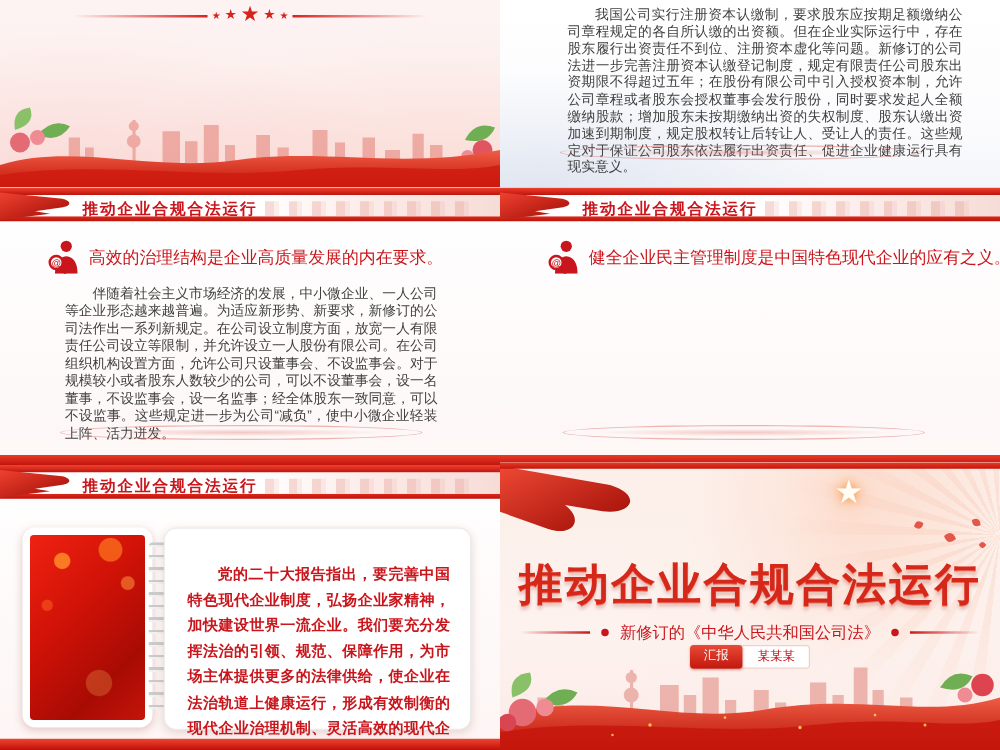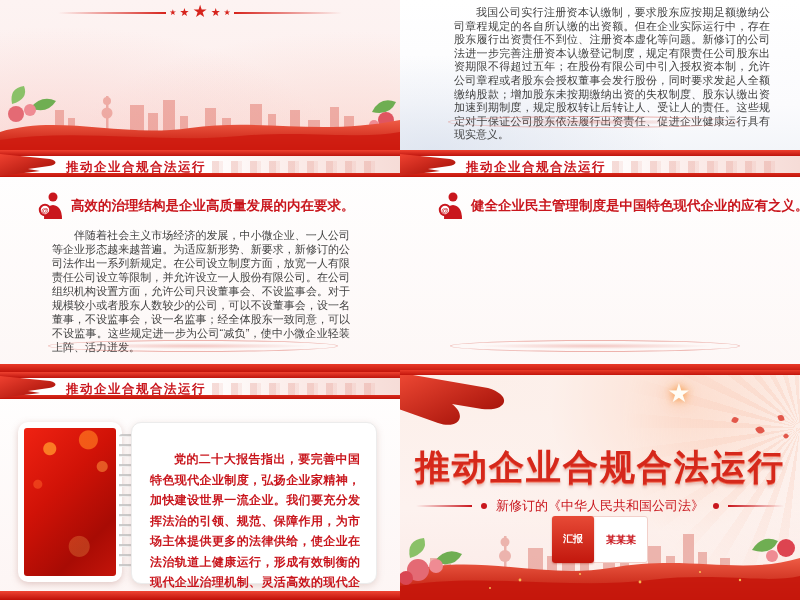--- a/index.html
+++ b/index.html
@@ -49,21 +49,21 @@
   .banner .strip::after{content:'';position:absolute;right:18px;bottom:0;width:170px;height:12px;opacity:.8;
     background:repeating-linear-gradient(90deg,rgba(224,140,128,.38) 0 7px,rgba(224,140,128,.16) 7px 11px,transparent 11px 19px);}
   .banner .bar-bottom{height:4px;background:linear-gradient(180deg,#d92b1d,#c01309);}
   .banner .flag{position:absolute;left:0;top:-4px;z-index:3;}
   .banner .btitle{position:absolute;left:66px;top:3px;z-index:2;font-size:12.5px;font-weight:bold;color:#c9161d;letter-spacing:1.5px;white-space:nowrap;}
 
   
   .a2{left:0;top:150px;width:400px;height:222px;background:linear-gradient(180deg,#ffffff,#fdf7f6);}
   .b2{left:400px;top:150px;width:400px;height:222px;background:linear-gradient(180deg,#ffffff,#fdf7f6);}
   .section-head{position:absolute;left:38px;top:42px;display:flex;align-items:center;gap:7px;}
-  .section-head .htext{font-size:13.5px;font-weight:bold;color:#c9161d;white-space:nowrap;}
+  .section-head .htext{font-size:13.5px;font-weight:normal;color:#c9161d;white-space:nowrap;}
   .para-body{left:52px;top:78px;width:298px;font-size:11px;line-height:14px;color:#3f3f3f;}
   .bottom-bar{position:absolute;left:0;right:0;bottom:0;height:8px;background:linear-gradient(180deg,#e93a28,#c2150b);}
 
   
   .a3{left:0;top:372px;width:400px;height:228px;background:linear-gradient(180deg,#ffffff,#fdf5f4);}
   .photo-frame{position:absolute;left:18px;top:50px;width:104px;height:160px;background:#fff;border-radius:10px;
     box-shadow:0 2px 7px rgba(170,110,100,.35);padding:6px;box-sizing:border-box;}
   .photo{width:100%;height:100%;border-radius:3px;
     background:
       radial-gradient(circle at 28% 14%, rgba(255,140,40,.85) 0 6px, transparent 7px),
@@ -99,21 +99,21 @@
     font-size:35px;font-weight:900;color:#d5281b;letter-spacing:2px;
     text-shadow:0 1px 0 #f2705a,0 3px 3px rgba(150,25,12,.25);white-space:nowrap;}
   .subtitle-row{position:absolute;left:0;right:0;top:127px;display:flex;align-items:center;justify-content:center;gap:9px;z-index:3;}
   .subtitle-row .sline{width:56px;height:2px;}
   .subtitle-row .sline.l{background:linear-gradient(90deg,transparent,#c9161d);}
   .subtitle-row .sline.r{background:linear-gradient(270deg,transparent,#c9161d);}
   .subtitle-row .sdot{width:6px;height:6px;border-radius:50%;background:#c9161d;}
   .subtitle-row .stext{font-size:13px;font-weight:normal;color:#c9161d;white-space:nowrap;}
   .badges-row{position:absolute;left:0;right:0;top:146px;display:flex;justify-content:center;gap:16px;z-index:3;}
   .badge-pair{display:flex;align-items:stretch;}
-  .badge{font-size:10px;font-weight:bold;line-height:13px;padding:16px 11px;border-radius:3px;white-space:nowrap;}
+  .badge{font-size:10px;font-weight:normal;line-height:13px;padding:2px 11px;border-radius:3px;white-space:nowrap;}
   .badge.red{background:linear-gradient(180deg,#e74a36,#c2170d);color:#fff;z-index:1;box-shadow:0 1px 2px rgba(160,30,15,.4);}
   .badge.white{background:#fff;color:#c9161d;border:1px solid #f2d0ca;margin-left:-3px;padding-left:14px;}
 
   .icon-svg{display:block;}
 </style>
 </head>
 <body>
 
 <div class="canvas">
 

